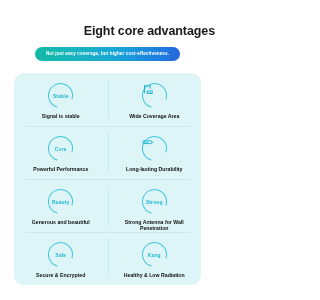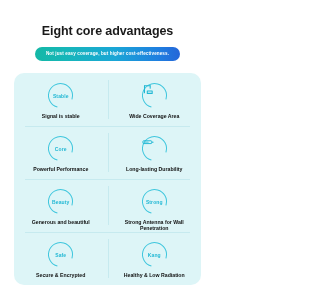--- a/index.html
+++ b/index.html
@@ -18,21 +18,21 @@
   .page {
     width: 215px;
     height: 300px;
     background: #ffffff;
     position: relative;
     box-sizing: border-box;
   }
 
   
   .title {
-    text-align: center;
+    text-align: right;
     font-size: 12.5px;
     font-weight: bold;
     color: #1a1a1a;
     letter-spacing: -0.1px;
     margin: 0;
     padding-top: 24px;
     line-height: 15px;
   }
 
   

